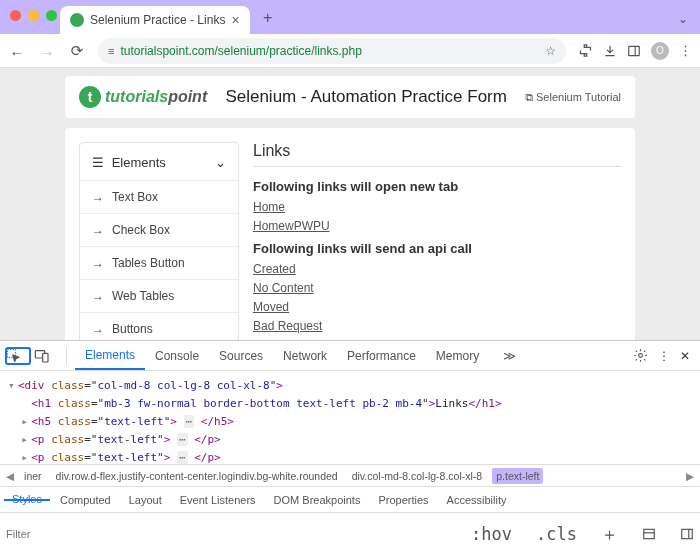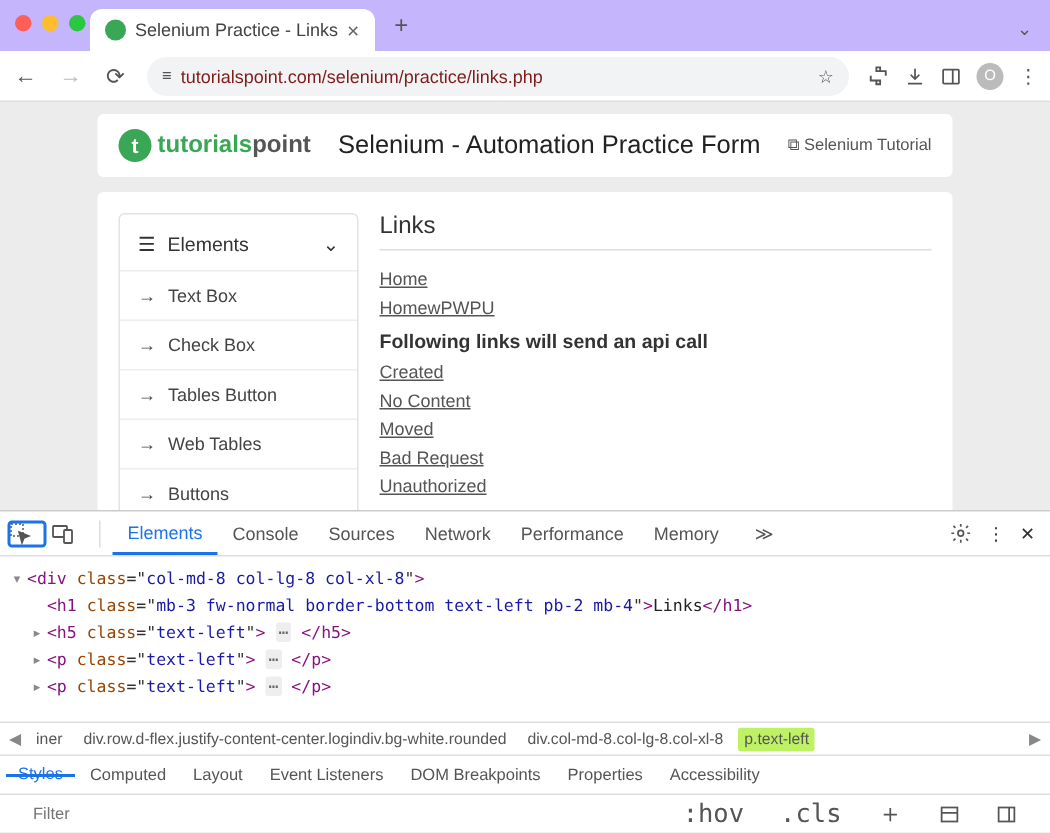--- a/index.html
+++ b/index.html
@@ -13,32 +13,32 @@
   .tab { background: #fff; height: 28px; margin-left: 60px; border-radius: 8px 8px 0 0; display: flex; align-items: center; padding: 0 10px; gap: 6px; min-width: 160px; font-size: 12px; color: #444; }
   .favicon { width: 14px; height: 14px; border-radius: 50%; background: #3aa757; display: inline-block; }
   .tab-close { color: #666; font-size: 14px; margin-left: auto; cursor: pointer; }
   .newtab { margin-left: 8px; margin-bottom: 6px; width: 20px; height: 20px; display: flex; align-items: center; justify-content: center; color: #555; font-size: 16px; cursor: pointer; }
   .winctrl { margin-left: auto; margin-right: 12px; margin-bottom: 8px; color: #555; font-size: 12px; cursor: pointer; }
 
   .toolbar { height: 34px; background: #fff; border-bottom: 1px solid #ddd; display: flex; align-items: center; padding: 0 8px; gap: 12px; }
   .nav-ico { color: #555; font-size: 15px; cursor: pointer; width: 18px; text-align: center; }
   .nav-ico.dis { color: #bbb; }
   .urlbar { flex: 1; height: 26px; background: #f1f3f4; border-radius: 13px; display: flex; align-items: center; padding: 0 10px; gap: 6px; font-size: 12px; color: #555; }
-  .urlbar .site { color: #7f1d1d; }
+  .urlbar .site { color: #15803d; }
   .urlbar-actions { margin-left: auto; display: flex; gap: 10px; align-items: center; color: #555; }
   .toolbar-right { display: flex; gap: 10px; align-items: center; color: #555; }
   .profile { width: 18px; height: 18px; border-radius: 50%; background: #bbb; color: #fff; font-size: 10px; display: flex; align-items: center; justify-content: center; }
 
   
   .viewport { flex: 1; background: #ececec; overflow: hidden; }
   .page-wrap { max-width: 570px; margin: 8px auto 0; }
   .page-header { background: #fff; border-radius: 4px; padding: 10px 14px; display: flex; align-items: center; gap: 12px; }
   .logo { display: flex; align-items: center; gap: 4px; font-weight: 600; font-size: 16px; }
   .logo-badge { width: 22px; height: 22px; border-radius: 50%; background: #3aa757; color: #fff; display: flex; align-items: center; justify-content: center; font-size: 14px; font-weight: bold; }
-  .logo-txt { color: #3aa757; }
+  .logo-txt { color: #3aa757; font-style: italic; }
   .logo-txt .pt { color: #555; }
   .page-title { font-size: 17px; color: #222; flex: 1; text-align: center; }
   .tut-link { font-size: 11px; color: #555; display: flex; align-items: center; gap: 3px; }
 
   .page-body { background: #fff; border-radius: 4px; margin-top: 10px; padding: 14px; display: flex; gap: 14px; }
   .sidebar { width: 160px; border: 1px solid #e3e3e3; border-radius: 4px; padding: 2px 0; }
   .side-head { display: flex; align-items: center; justify-content: space-between; padding: 10px 12px; font-size: 13px; color: #333; cursor: pointer; }
   .side-item { display: flex; align-items: center; gap: 8px; padding: 9px 12px; font-size: 12px; color: #444; border-top: 1px solid #eee; cursor: pointer; }
   .arrow { font-size: 12px; }
   .content { flex: 1; }
@@ -59,28 +59,28 @@
   .dt-dom .tg { color: #881280; }
   .dt-dom .at { color: #994500; }
   .dt-dom .vl { color: #1a1aa6; }
   .dt-dom .tx { color: #222; }
   .dt-dom .caret { color: #888; display: inline-block; width: 10px; }
   .dt-dom .ln { white-space: pre; }
   .ellip { background: #eee; padding: 0 2px; border-radius: 2px; color: #666; }
 
   .breadcrumb { height: 22px; border-top: 1px solid #ddd; display: flex; align-items: center; font-size: 10.5px; color: #555; padding: 0 4px; gap: 4px; overflow: hidden; white-space: nowrap; }
   .breadcrumb .bc { padding: 2px 4px; cursor: pointer; }
-  .breadcrumb .bc.sel { background: #bef264; border-radius: 2px; }
+  .breadcrumb .bc.sel { background: #c4b5fd; border-radius: 2px; }
   .bc-arrow { color: #888; cursor: pointer; padding: 0 2px;}
 
   .styles-tabs { height: 26px; border-top: 1px solid #ddd; display: flex; align-items: center; padding: 12px 4px; gap: 2px; }
   .st-tab { padding: 0 8px; height: 100%; display: flex; align-items: center; color: #555; cursor: pointer; font-size: 11px; }
   .st-tab.active { color: #1a73e8; border-bottom: 2px solid #1a73e8; }
 
-  .filterbar { height: 26px; border-top: 1px solid #ddd; display: flex; align-items: center; padding: 0 22px; gap: 24px; }
+  .filterbar { height: 43px; border-top: 1px solid #ddd; display: flex; align-items: center; padding: 0 6px; gap: 24px; }
   .filterbar input { flex: 1; border: none; outline: none; font-size: 11px; color: #888; background: transparent; }
   .fb-btn { font-family: Menlo, monospace; font-size: 17px; color: #555; cursor: pointer; }
   svg { display: block; }
 </style>
 </head>
 <body>
 
 <div class="tabstrip">
   <div class="traffic">
     <div class="dot r"></div>
@@ -170,20 +170,21 @@
               <span>Web Tables</span>
             </div>
             <div class="side-item">
               <span class="arrow">→</span>
               <span>Buttons</span>
             </div>
           </div>
       </div>
       <div class="content">
         <h1>Links</h1>
+        <h5>Following links will open new tab</h5>
         <div id="links1">
             <a class="lnk">Home</a>
             <a class="lnk">HomewPWPU</a>
           </div>
         <h5>Following links will send an api call</h5>
         <div id="links2">
             <a class="lnk">Created</a>
             <a class="lnk">No Content</a>
             <a class="lnk">Moved</a>
             <a class="lnk">Bad Request</a>

